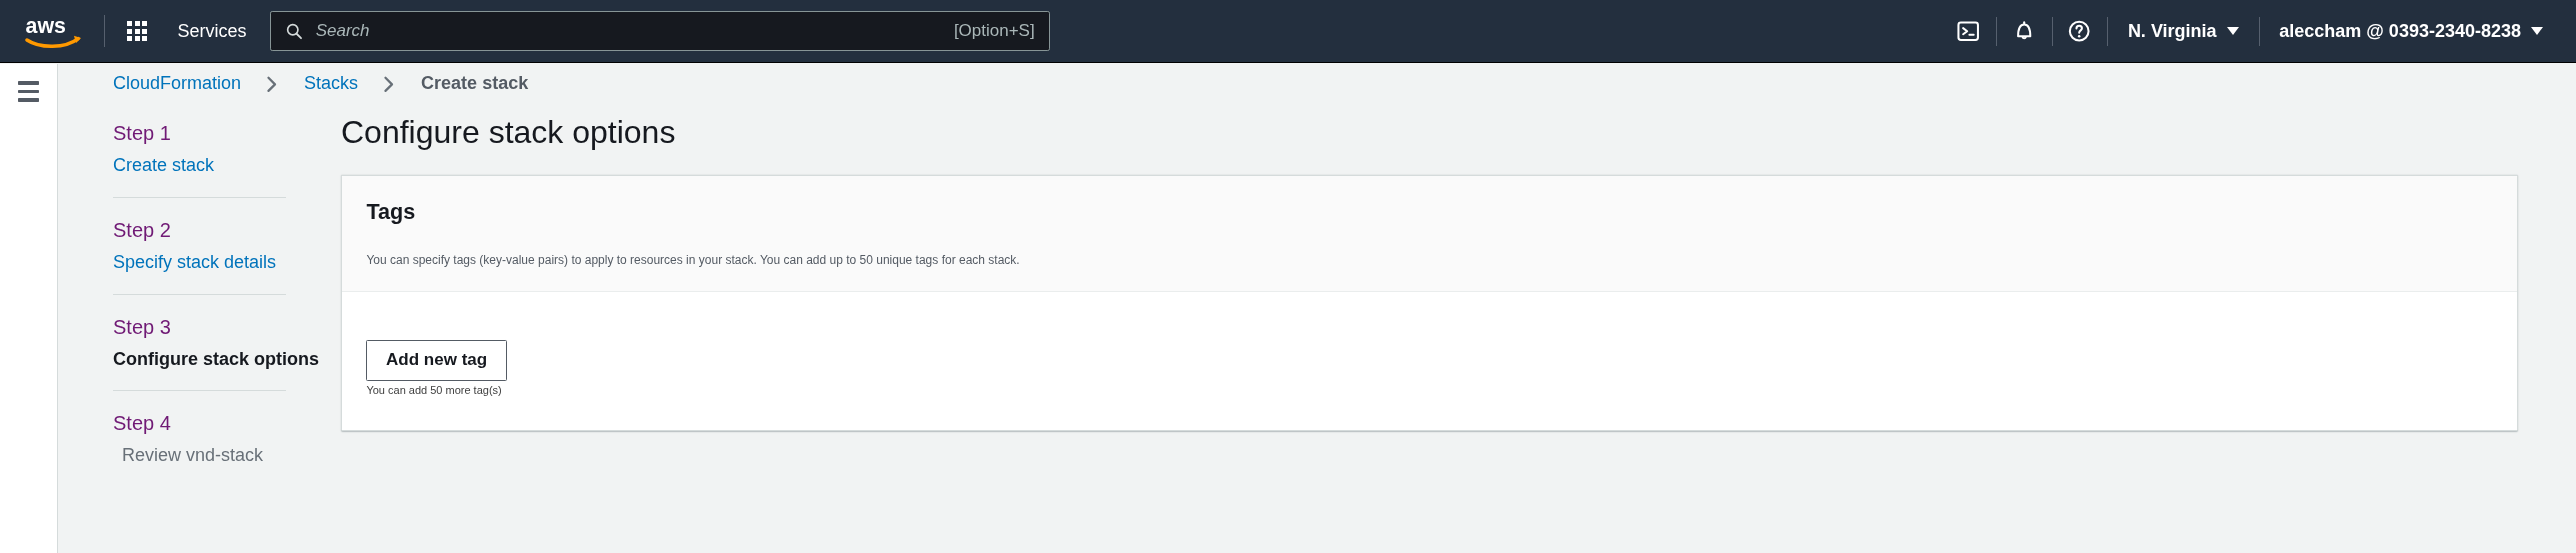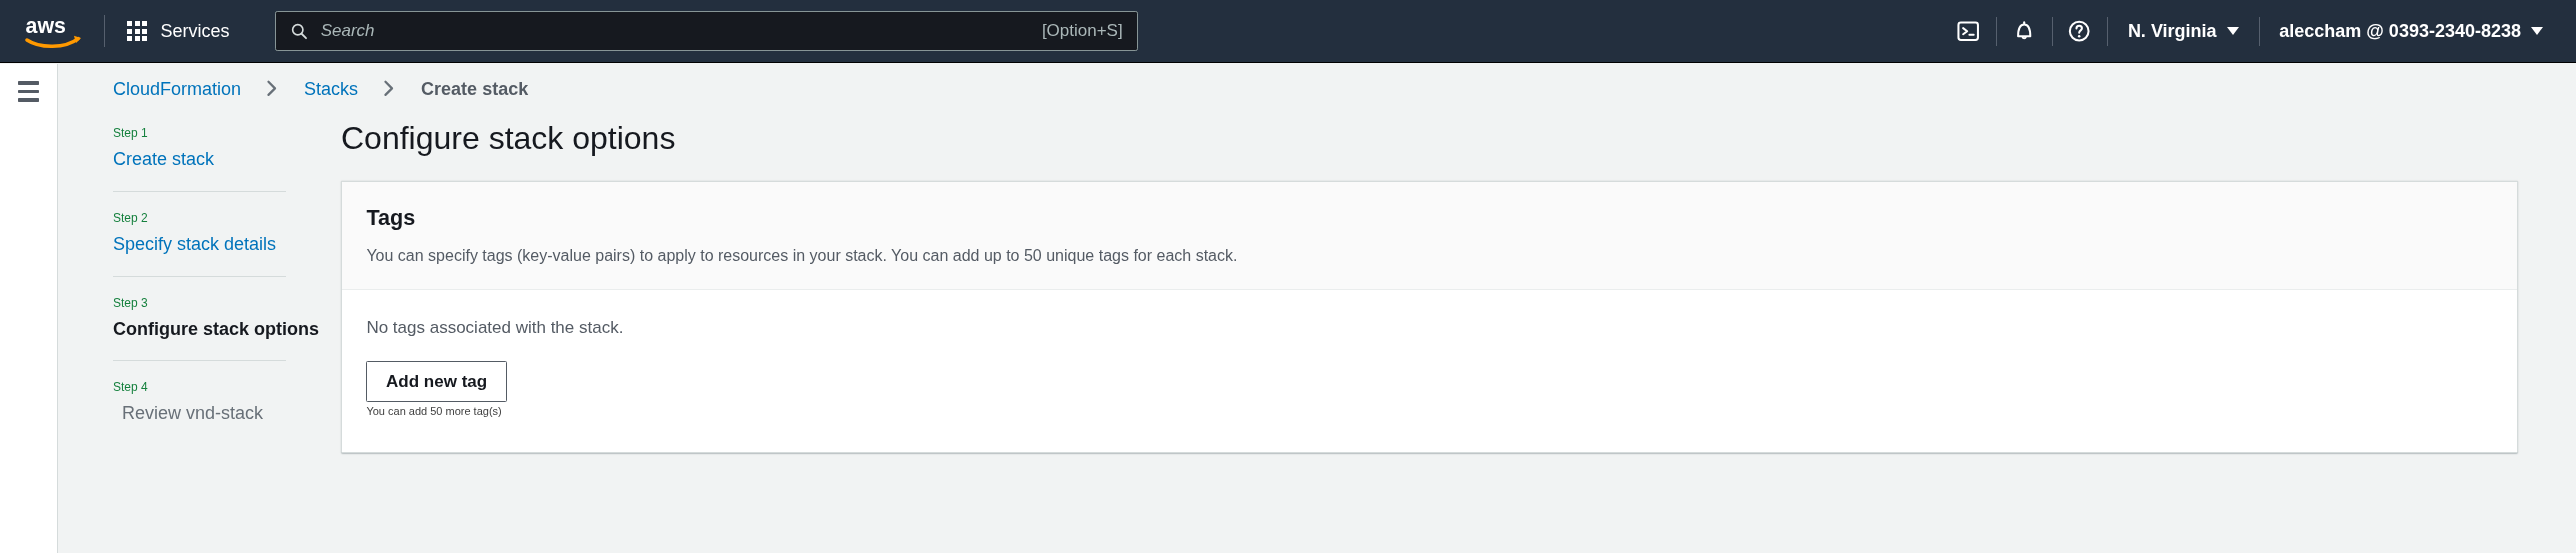--- a/index.html
+++ b/index.html
@@ -48,21 +48,21 @@
 
   .nav-divider-v {
     width: 0.7px;
     height: 32px;
     background: #56606e;
   }
 
   .services-btn {
     display: flex;
     align-items: center;
-    gap: 13px;
+    gap: 30px;
     padding: 0 21.6px;
     height: 100%;
     cursor: pointer;
   }
 
   .grid-icon {
     display: grid;
     grid-template-columns: repeat(3, 5px);
     grid-template-rows: repeat(3, 5px);
     gap: 2.9px;
@@ -73,22 +73,22 @@
     background: #ffffff;
   }
 
   .services-label {
     color: #ffffff;
     font-size: 18px;
     white-space: nowrap;
   }
 
   .search-wrap {
-    margin-left: 24px;
-    width: 863px;
+    margin-left: 2px;
+    width: 780px;
     height: 40px;
     background: #16191f;
     border: 0.7px solid #879596;
     border-radius: 2.2px;
     display: flex;
     align-items: center;
     padding: 0 14.4px;
     cursor: text;
   }
 
@@ -194,23 +194,23 @@
     top: 64px;
     left: 58px;
     width: 2518px;
     height: 489px;
     background: #f1f3f3;
   }
 
   
   .breadcrumb {
     display: flex;
-    align-items: flex-start;
+    align-items: flex-end;
     gap: 12px;
-    padding: 15px 0 0 55px;
+    padding: 9px 0 0 55px;
     font-size: 18px;
     white-space: nowrap;
   }
   .bc-link {
     color: #0073bb;
     text-decoration: none;
     cursor: pointer;
   }
   .bc-current {
     color: #545b64;
@@ -235,22 +235,22 @@
     flex: 0 0 auto;
     width: 173px;
     margin-left: 55px;
     padding-top: 5.8px;
   }
 
   .step {
     padding: 0 0 0 0;
   }
   .step-label {
-    font-size: 12px;
-    color: #15803d;
+    font-size: 20px;
+    color: #701a75;
     line-height: 1.5;
     margin-bottom: 5px;
   }
   .step-title {
     font-size: 18px;
     line-height: 1.4;
     white-space: nowrap;
   }
   .step-title.link {
     color: #0073bb;
@@ -292,22 +292,22 @@
   }
 
   .card-title {
     font-size: 21.6px;
     font-weight: bold;
     color: #16191f;
     line-height: 1.3;
   }
 
   .card-desc {
-    margin-top: 12px;
-    font-size: 16px;
+    margin-top: 26px;
+    font-size: 12px;
     color: #545b64;
     line-height: 1.45;
   }
 
   .card-body {
     background: #ffffff;
     padding: 26px 24.4px 32px;
   }
 
   .empty-text {
@@ -491,21 +491,20 @@
       <h1 style="font-size:32px;font-weight:normal;color:#16191f;line-height:1.2;margin-bottom:24.4px;">Configure stack options</h1>
 
       <div class="card">
 
         <div class="card-header">
           <div class="card-title">Tags</div>
           <div class="card-desc">You can specify tags (key-value pairs) to apply to resources in your stack. You can add up to 50 unique tags for each stack.</div>
         </div>
 
         <div class="card-body">
-          <div class="empty-text">No tags associated with the stack.</div>
           <button class="btn">Add new tag</button>
           <div class="hint-text">You can add 50 more tag(s)</div>
         </div>
 
       </div>
     </div>
 
   </div>
 </div>
 

